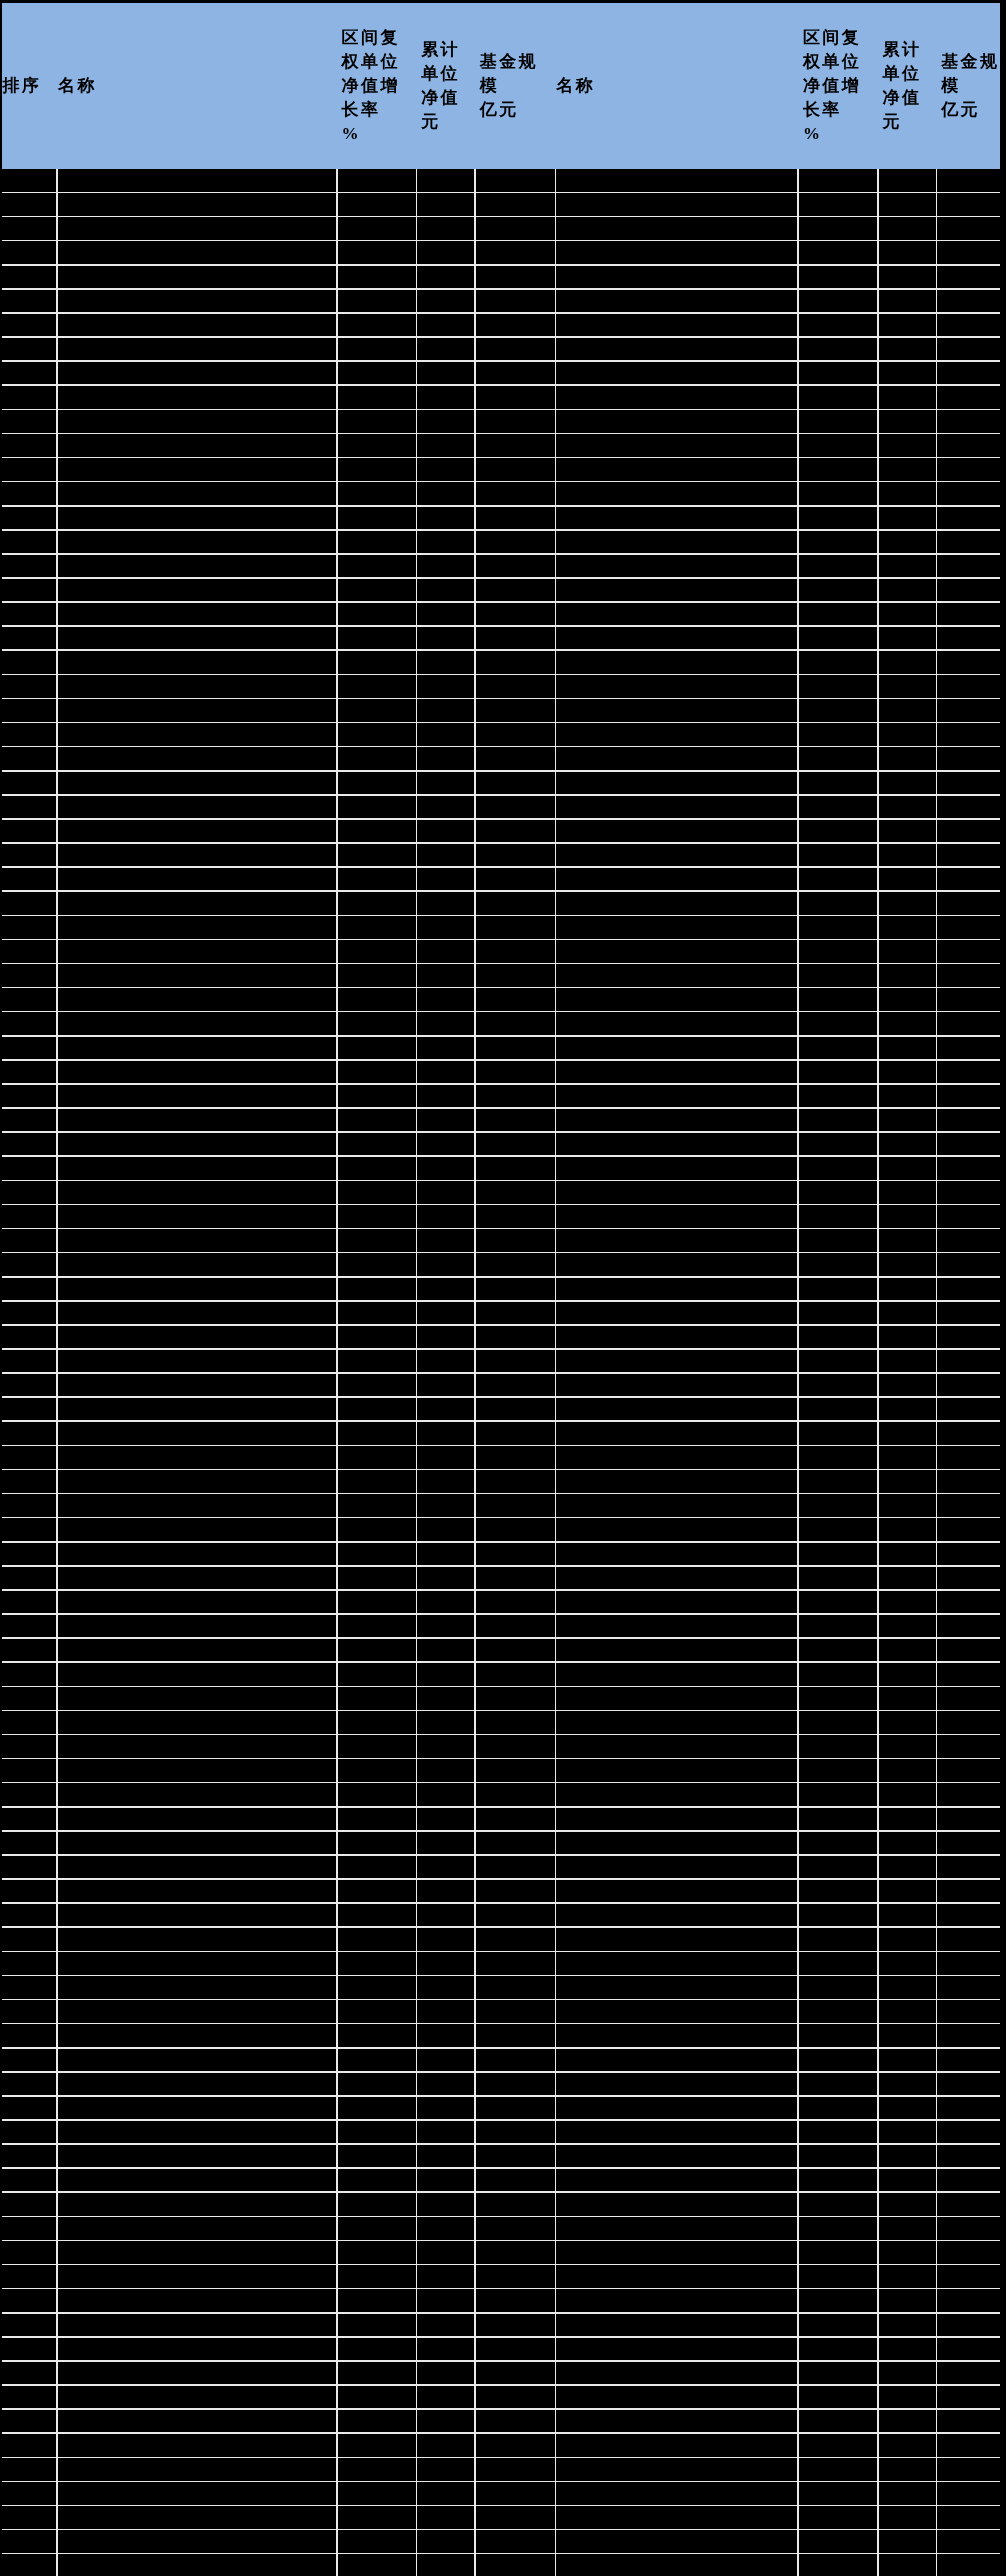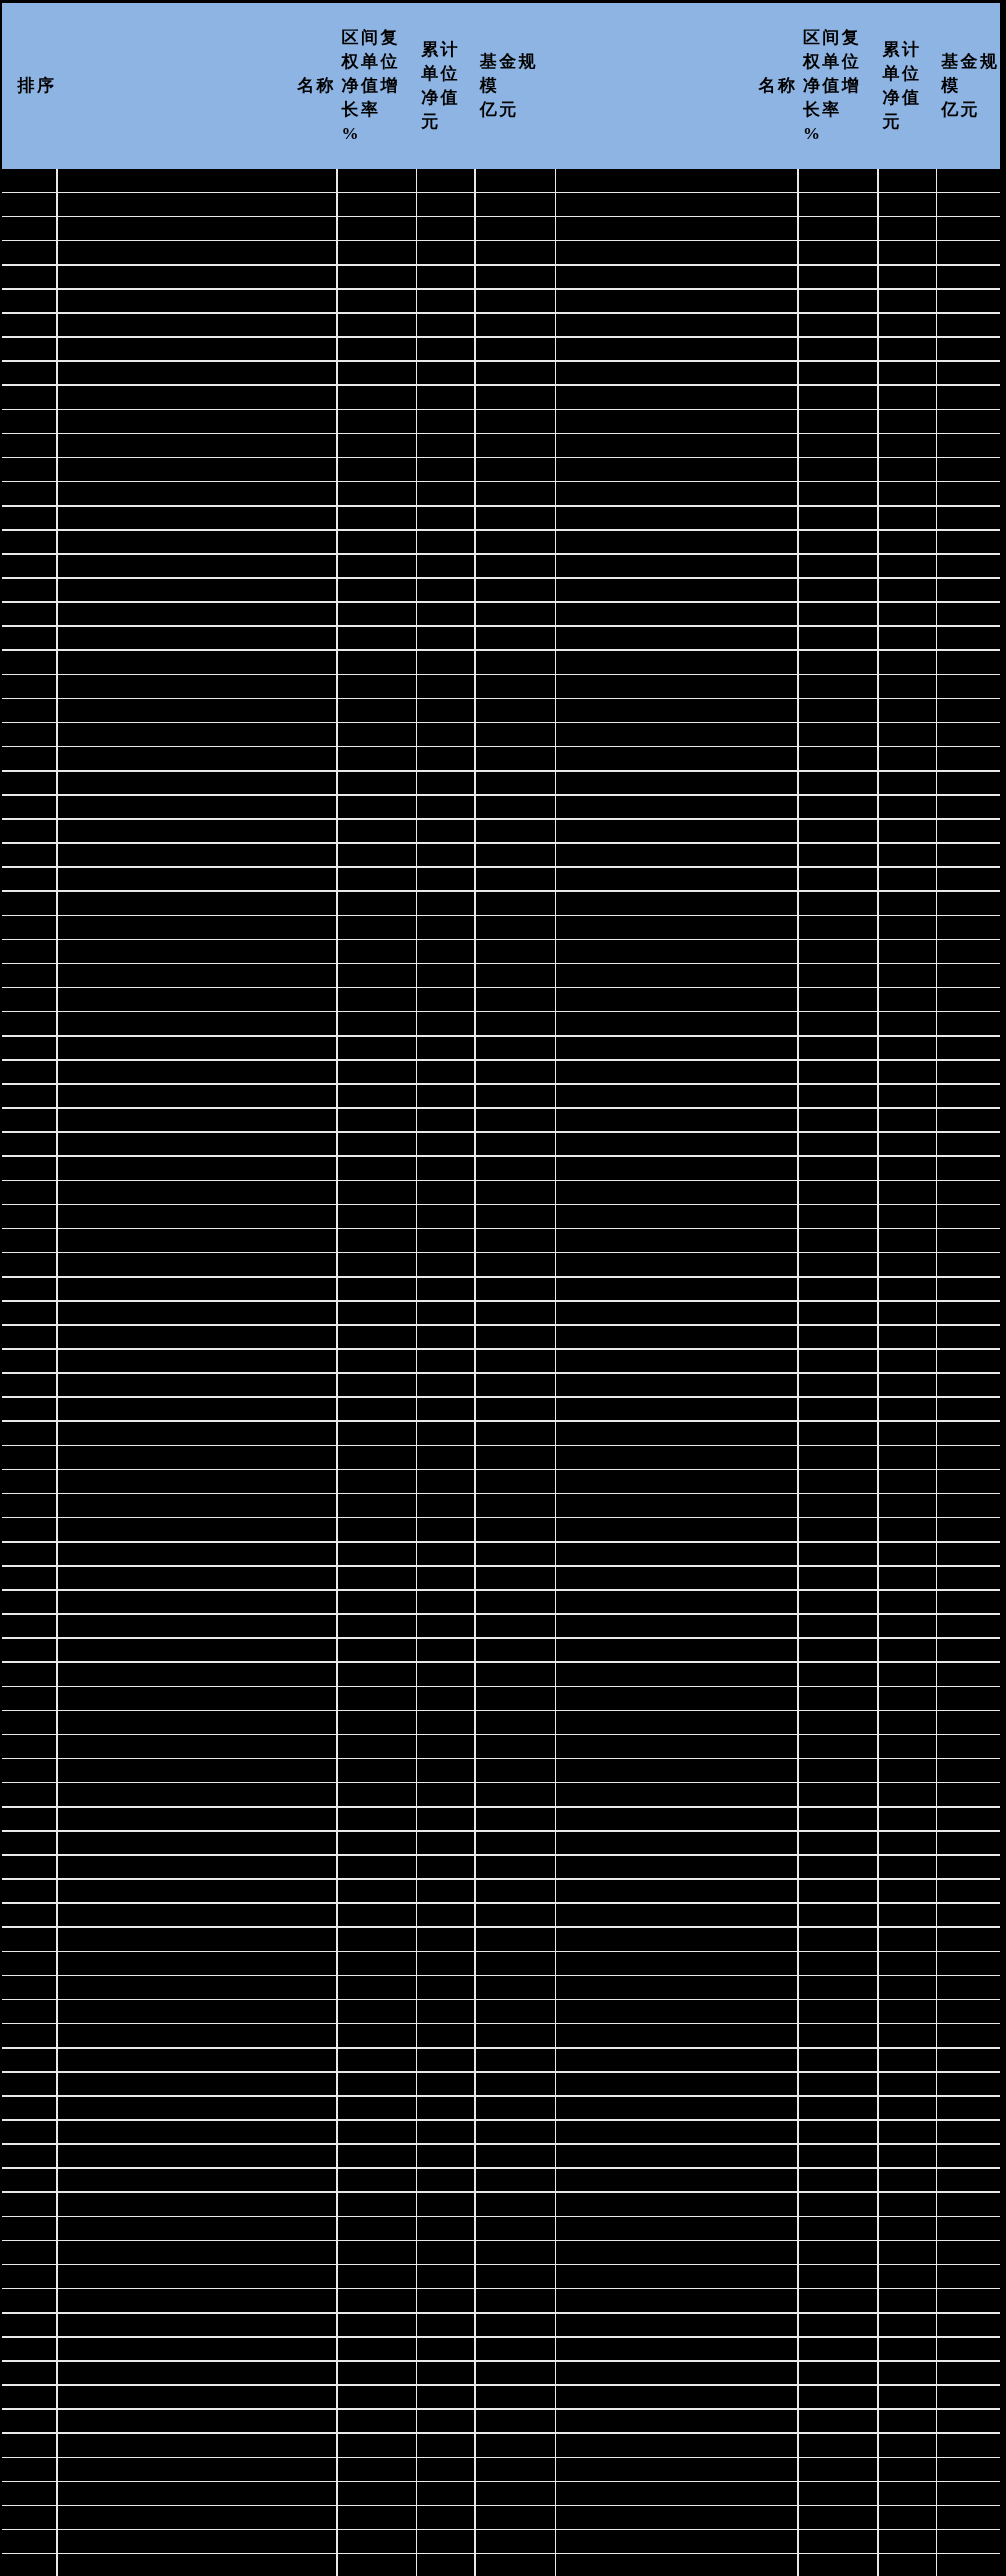--- a/index.html
+++ b/index.html
@@ -40,21 +40,21 @@
     align-items: center;
   }
   .hcell {
     color: var(--text-color);
     font-size: 17px;
     font-weight: bold;
     line-height: 24px;
     letter-spacing: 2.4px;
     white-space: pre-line;
   }
-  .hcell.center { text-align: right; }
+  .hcell.center { text-align: left; }
   .hcell.left { text-align: left; padding-left: 4px; }
   .table-body {
     width: 998px;
     background: var(--grid-color);
     gap: 1.6px;
     grid-auto-rows: 22.5px;
     border-right: 1.6px solid var(--grid-color);
   }
   .body-cell {
     background: var(--cell-bg);

